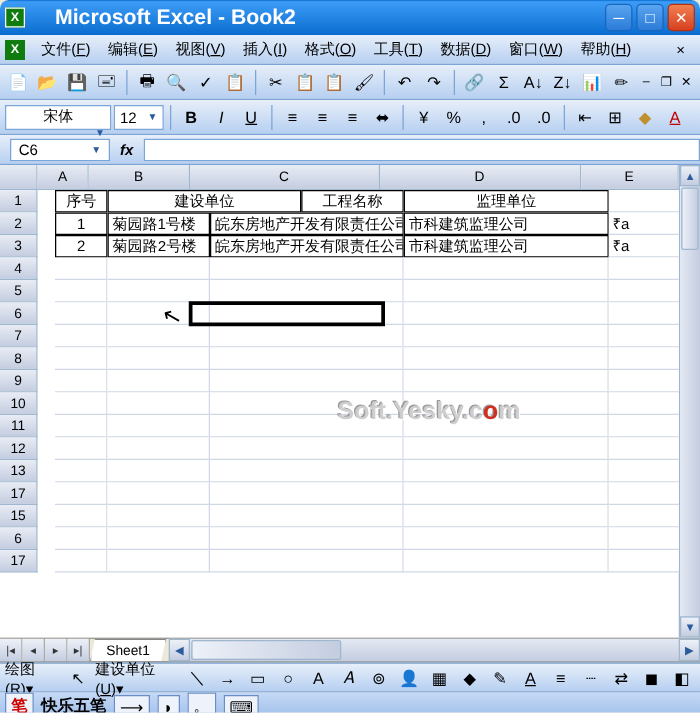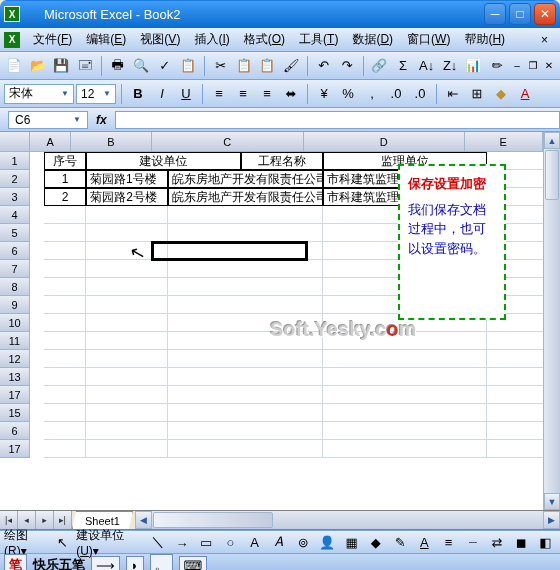--- a/index.html
+++ b/index.html
@@ -1,34 +1,34 @@
 <!DOCTYPE html>
 <html><head>
 <meta charset="utf-8">
 <style>
 * { box-sizing: border-box; margin: 0; padding: 0; }
 body { font-family: "SimSun", "宋体", sans-serif; font-size: 12px; background: #ece9d8; width: 560px; height: 570px; overflow: hidden; }
 .titlebar { background: linear-gradient(to bottom, #0a6cce, #3c9cf7 5%, #0a6cce); height: 28px; display: flex; align-items: center; padding: 0 4px; color: white; border-radius: 7px 7px 0 0; }
 .titlebar-icon { width: 16px; height: 16px; background: #107c10; margin-right: 4px; border: 1px solid #fff; display: flex; align-items: center; justify-content: center; font-size: 10px; font-weight: bold; }
-.titlebar span.title { flex: 1; font-weight: normal; font-size: 13px; padding-left: 20px; }
+.titlebar span.title { flex: 1; font-weight: bold; font-size: 17px; padding-left: 20px; }
 .winbtn { width: 22px; height: 22px; margin-left: 3px; background: linear-gradient(to bottom, #5aa5f0, #2b7cd8); border: 1px solid #1b66c0; border-radius: 4px; display: flex; align-items: center; justify-content: center; color: white; font-family: Arial; }
 .winbtn.close { background: linear-gradient(to bottom, #f08050, #d84020); border-color: #b03010; }
 .menubar { background: linear-gradient(to bottom, #e7eff9, #b6cff1); height: 24px; display: flex; align-items: center; border-bottom: 1px solid #7ba4d8; padding-left: 4px; }
 .menubar-icon { width: 16px; height: 16px; background: #107c10; margin-right: 6px; display: flex; align-items: center; justify-content: center; color: white; font-size: 10px; font-weight: bold; }
 .menu-item { padding: 0 7px; cursor: default; }
 .menu-item u { text-decoration: underline; }
 .qmark { margin-left: auto; margin-right: 8px; padding: 0 4px; }
 .toolbar { background: linear-gradient(to bottom, #e7eff9, #b6cff1); height: 28px; display: flex; align-items: center; border-bottom: 1px solid #7ba4d8; padding: 0 4px; gap: 2px; }
 .tbtn { width: 22px; height: 22px; border: 1px solid transparent; display: flex; align-items: center; justify-content: center; font-size: 13px; }
 .tdivider { width: 1px; height: 20px; background: #7ba4d8; margin: 0 3px; }
 .close-sub { margin-left: auto; display: flex; gap: 2px; font-family: Arial; }
 .close-sub span { width: 14px; height: 14px; display: flex; align-items: center; justify-content: center; font-size: 10px; }
 .fmtbar { background: linear-gradient(to bottom, #e7eff9, #b6cff1); height: 28px; display: flex; align-items: center; border-bottom: 1px solid #7ba4d8; padding: 0 4px; gap: 2px; }
 .fontbox, .sizebox { background: white; border: 1px solid #7ba4d8; height: 20px; display: flex; align-items: center; padding: 0 4px; }
-.fontbox { width: 70px; }
+.fontbox { width: 85px; flex-direction: column; }
 .sizebox { width: 40px; }
 .drop-arrow { margin-left: auto; font-size: 8px; color: #2b5a9e; }
 .formbar { background: linear-gradient(to bottom, #e7eff9, #b6cff1); height: 24px; display: flex; align-items: center; border-bottom: 1px solid #7ba4d8; padding-left: 8px; }
 .namebox { background: white; border: 1px solid #7ba4d8; width: 80px; height: 18px; display: flex; align-items: center; padding: 0 6px; }
 .fx { margin: 0 8px; font-style: italic; font-weight: bold; }
 .grid-area { position: relative; background: white; height: 378px; display: flex; }
 .grid-body { flex: 1; overflow: hidden; position: relative; }
 .corner { position: absolute; left: 0; top: 0; width: 30px; height: 20px; background: linear-gradient(to bottom, #e8ecf4, #c4cde0); border-right: 1px solid #9eb6ce; border-bottom: 1px solid #9eb6ce; }
 .colheads { position: absolute; left: 30px; top: 0; right: 0; height: 20px; display: flex; }
 .colhead { background: linear-gradient(to bottom, #e8ecf4, #c4cde0); border-right: 1px solid #9eb6ce; border-bottom: 1px solid #9eb6ce; display: flex; align-items: center; justify-content: center; font-size: 11px; }
@@ -304,24 +304,20 @@
         <div class="row">
           <div class="cell" style="width: 42px;"></div>
           <div class="cell" style="width: 82px;"></div>
           <div class="cell" style="width: 155px;"></div>
           <div class="cell" style="width: 164px;"></div>
           <div class="cell" style="width: 80px;"></div>
         </div>
       </div>
     <div class="active-cell" style="left:151px;top:109px;width:157px;height:20px"></div>
     <span class="cursor-arrow" style="left:130px;top:110px">↖</span>
-    <div class="callout" style="left:398px;top:32px;height:156px">
-      <div class="callout-title">保存设置加密</div>
-      <div class="callout-body">我们保存文档过程中，也可以设置密码。</div>
-    </div>
     <div class="watermark" style="left:270px;top:186px">
       <span>Soft.Yesky.c</span><span class="red-o">o</span><span>m</span>
     </div>
   </div>
   <div class="vscroll">
     <div class="scroll-btn">▲</div>
     <div class="scroll-thumb"></div>
     <div class="scroll-track"></div>
     <div class="scroll-btn">▼</div>
   </div>

